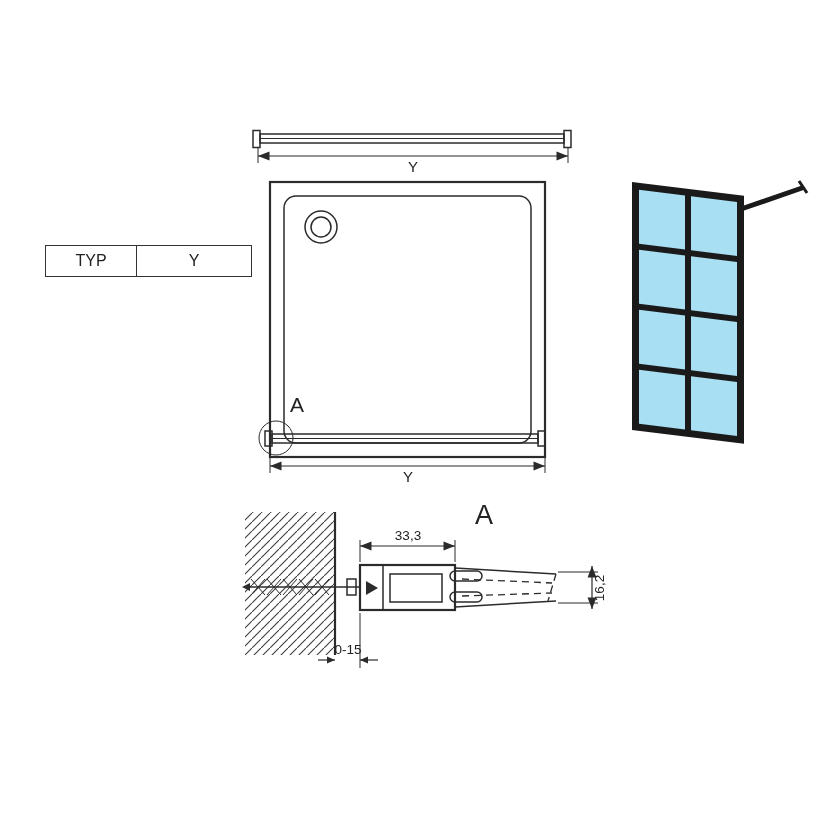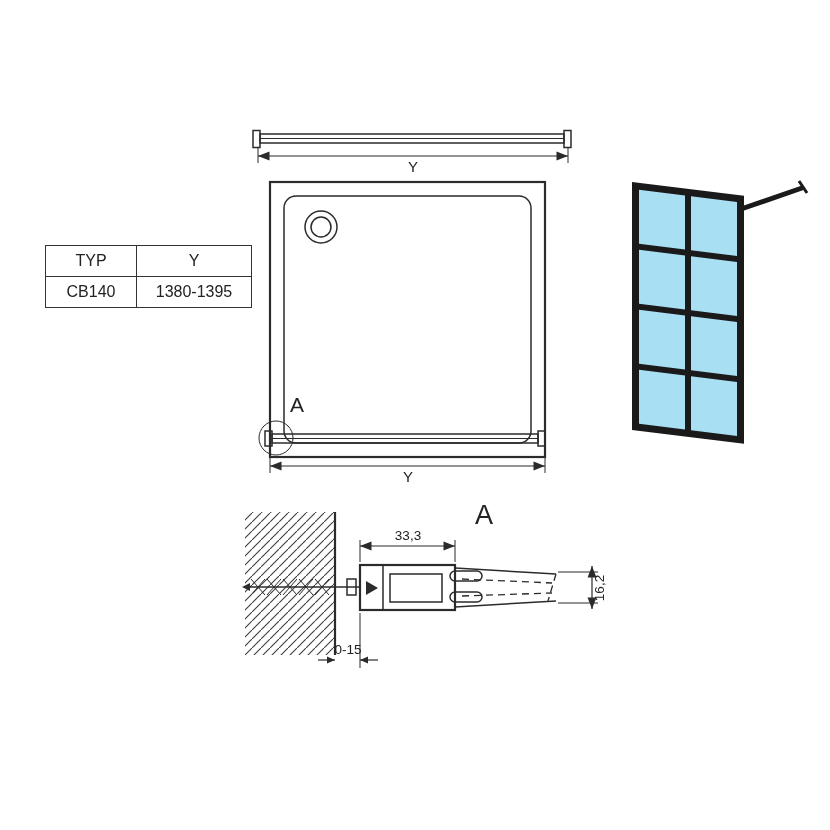--- a/index.html
+++ b/index.html
@@ -28,24 +28,20 @@
 <body>
 
 <div id="stage">
 
   
   <table class="spec-table">
     <tbody>
         <tr>
       <td class="c1">TYP</td>
       <td class="c2">Y</td>
-    </tr>
-    <tr>
-      <td class="c1">CB140</td>
-      <td class="c2">1380-1395</td>
     </tr>
   </tbody>
     </table>
 
   <svg width="830" height="830" viewBox="0 0 830 830">
     <defs>
       <pattern id="hatch" patternUnits="userSpaceOnUse" width="9" height="9">
         <line x1="0" y1="9" x2="9" y2="0" stroke="#3a3a3a" stroke-width="1.1"></line>
       </pattern>
       <marker id="arr" viewBox="0 0 10 8" refX="9.5" refY="4" markerWidth="11" markerHeight="8.5" orient="auto-start-reverse">

